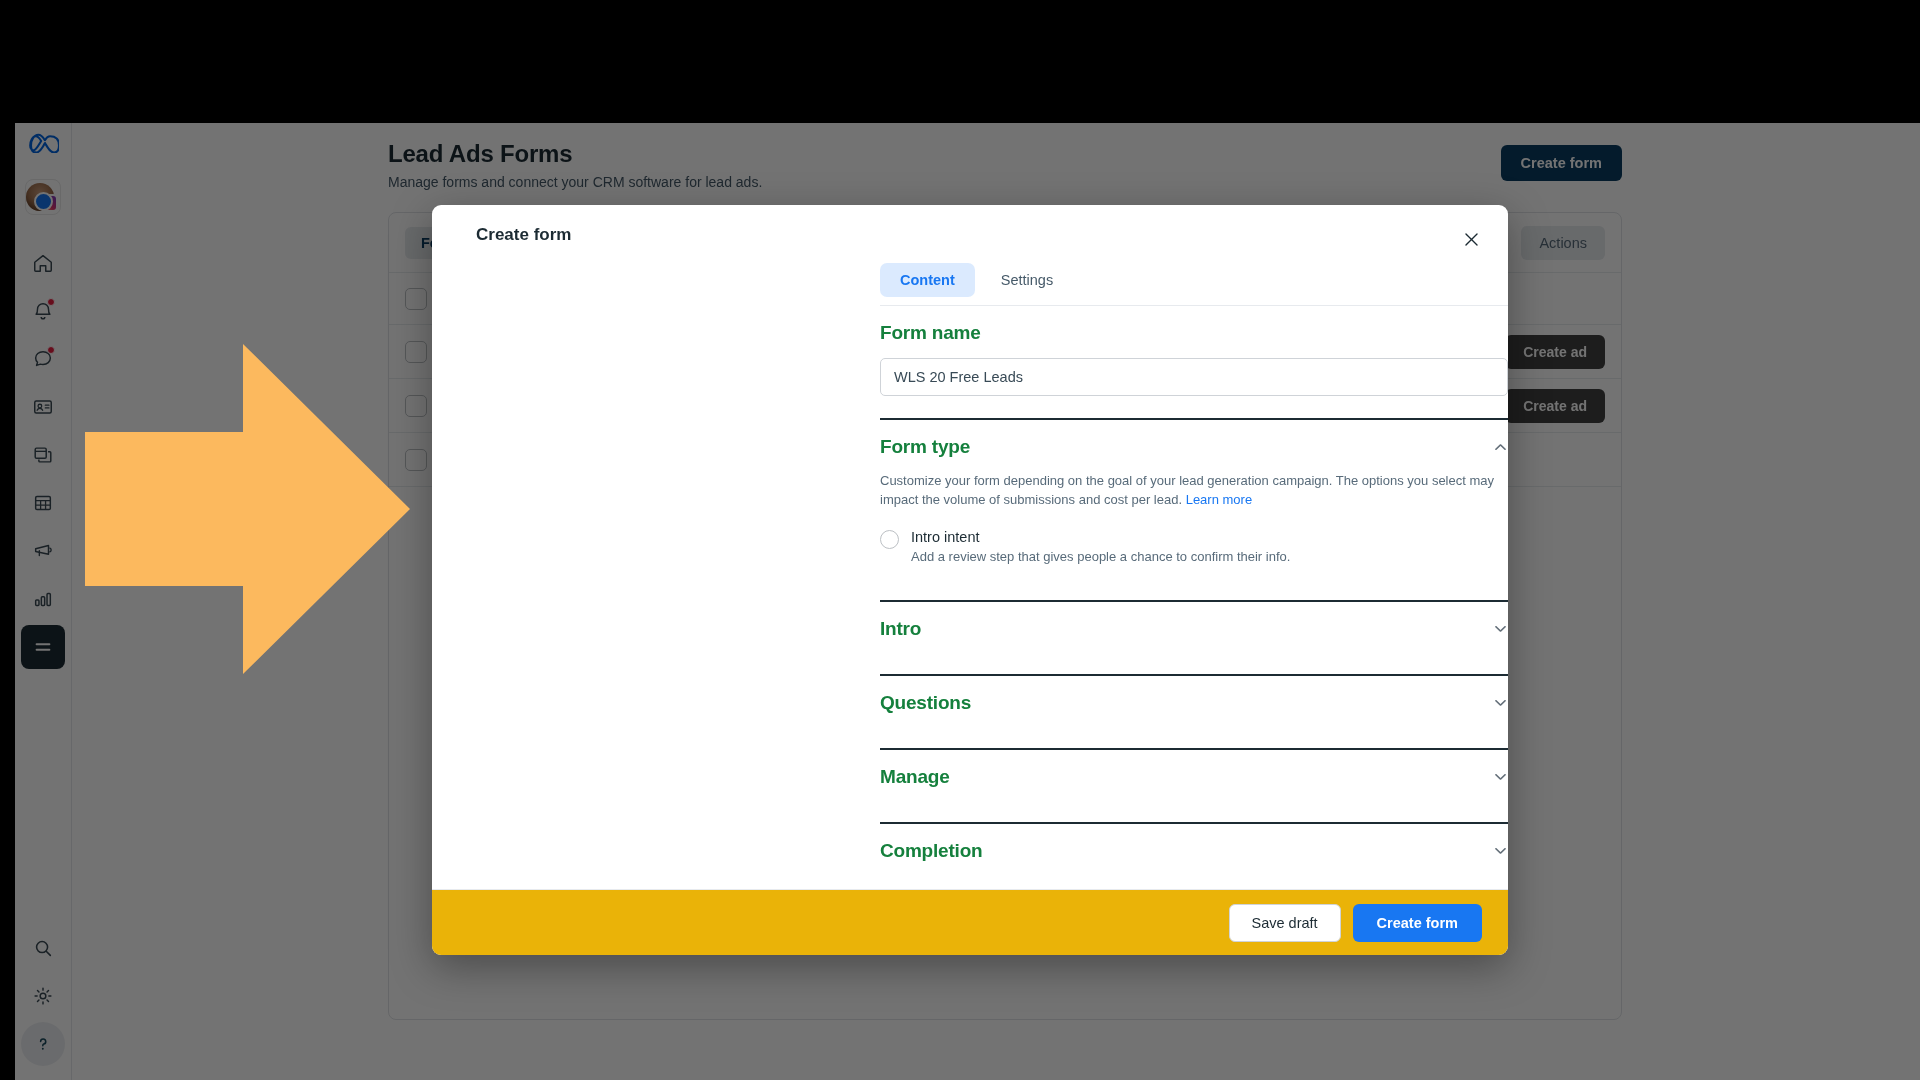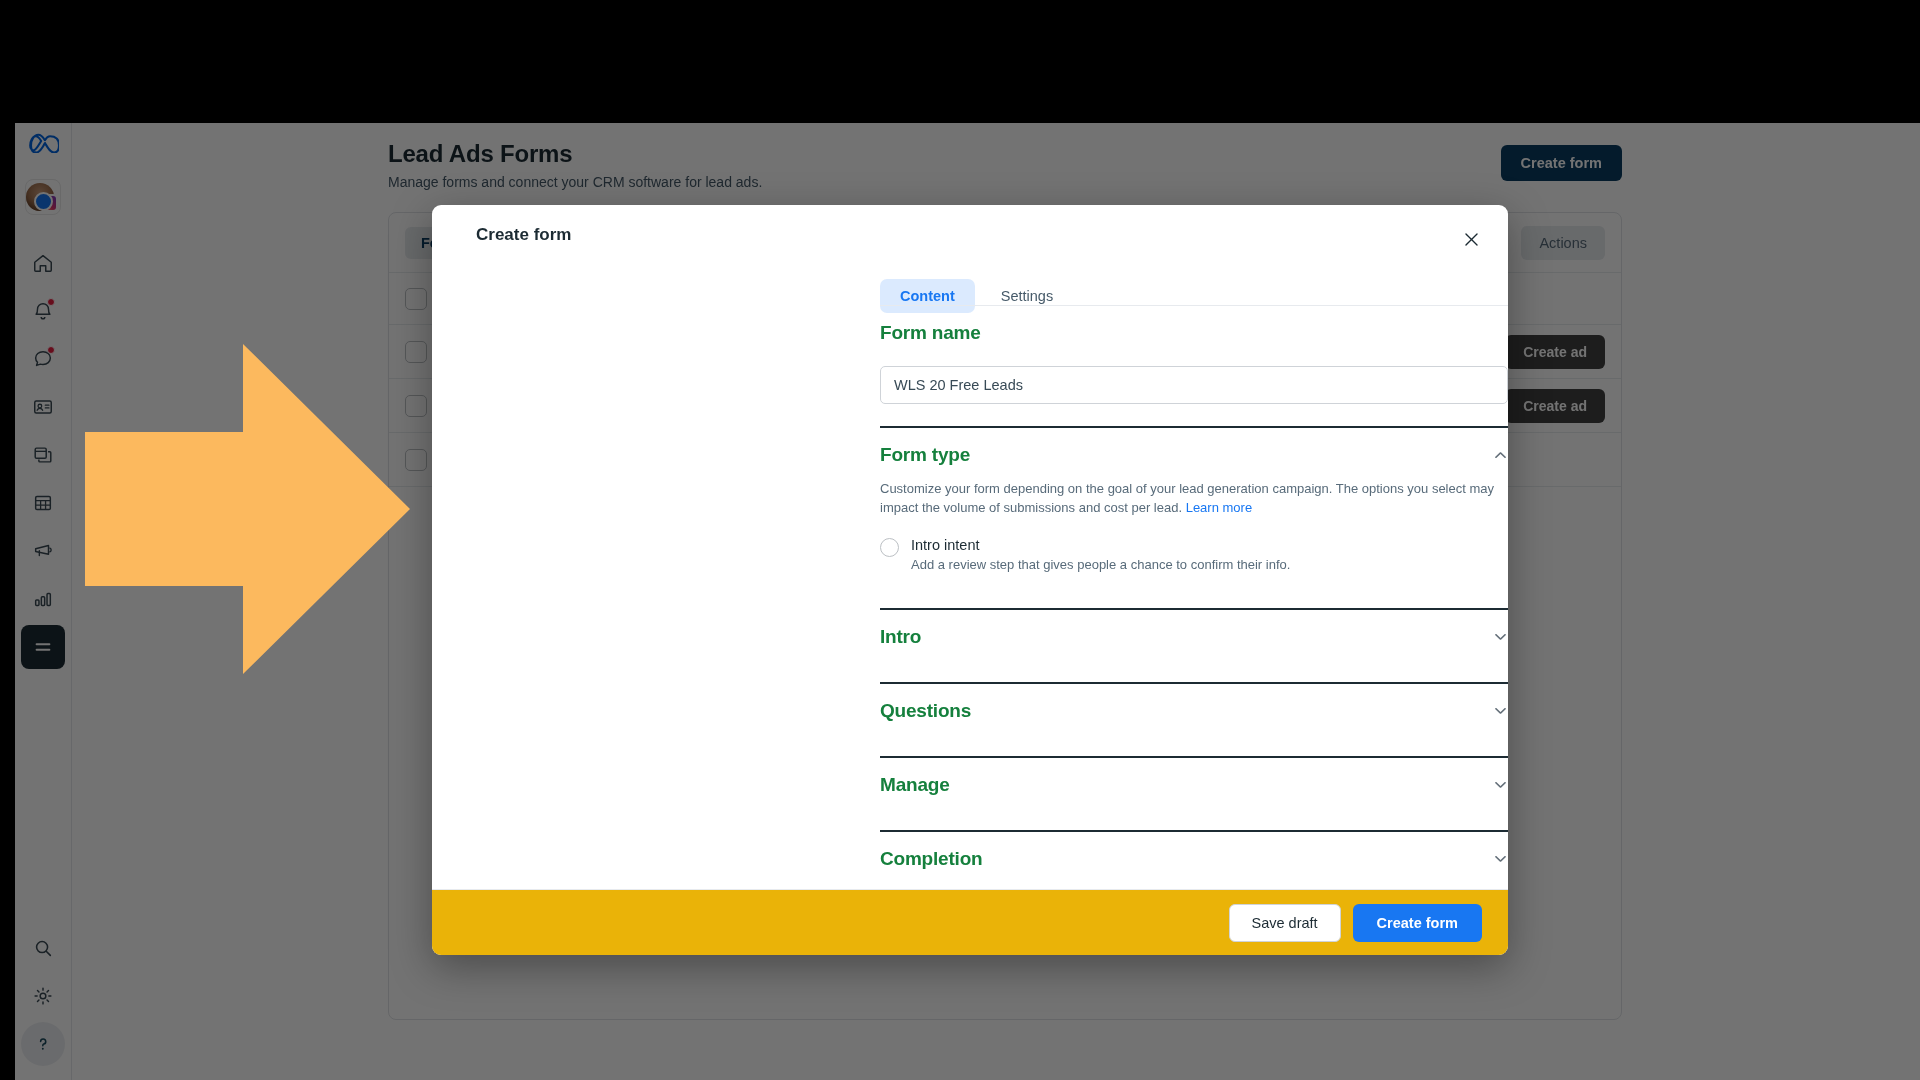--- a/index.html
+++ b/index.html
@@ -128,21 +128,21 @@
     position: absolute; left: 44px; top: 20px;
     font-size: 17px; font-weight: 700; color: #1c2b33;
   }
   .modal-close {
     position: absolute; right: 20px; top: 17px;
     width: 34px; height: 34px; border-radius: 50%;
     display: flex; align-items: center; justify-content: center;
     cursor: pointer; color: #1c2b33;
   }
   .tabs {
-    position: absolute; left: 448px; top: 74px;
+    position: absolute; left: 448px; top: 58px;
     display: flex; gap: 6px;
   }
   .tab {
     padding: 9px 20px; border-radius: 7px;
     font-size: 14.5px; cursor: pointer; color: #465a69;
     font-weight: 400;
   }
   .tab.active { background: #dbeafe; color: #1877f2; font-weight: 700; }
   .tabs-rule {
     position: absolute; left: 448px; top: 100px; width: 1096px; height: 1px;
@@ -150,21 +150,21 @@
   }
 
   
   .left-col {
     position: absolute; left: 448px; top: 101px;
     width: 669px; height: 592px; overflow: hidden;
   }
   .lc-inner { padding: 16px 41px 0 0; }
   .sec-h { font-size: 19px; font-weight: 700; color: #15803d; letter-spacing: -0.2px; }
   .name-input {
-    width: 100%; margin-top: 22px; height: 38px;
+    width: 100%; margin-top: 14px; height: 38px;
     border: 1px solid #cfd3d8; border-radius: 5px;
     padding: 0 13px; font-size: 14.5px; color: #384a56;
     font-family: inherit; outline: none; background:#fff;
   }
   .hr-dark { height: 2px; background: #1c2b33; margin-top: 22px; }
   .acc-row {
     display: flex; align-items: center; justify-content: space-between;
     padding: 16px 0 12px 0; cursor: pointer;
   }
   .acc-body { padding-bottom: 14px; }

